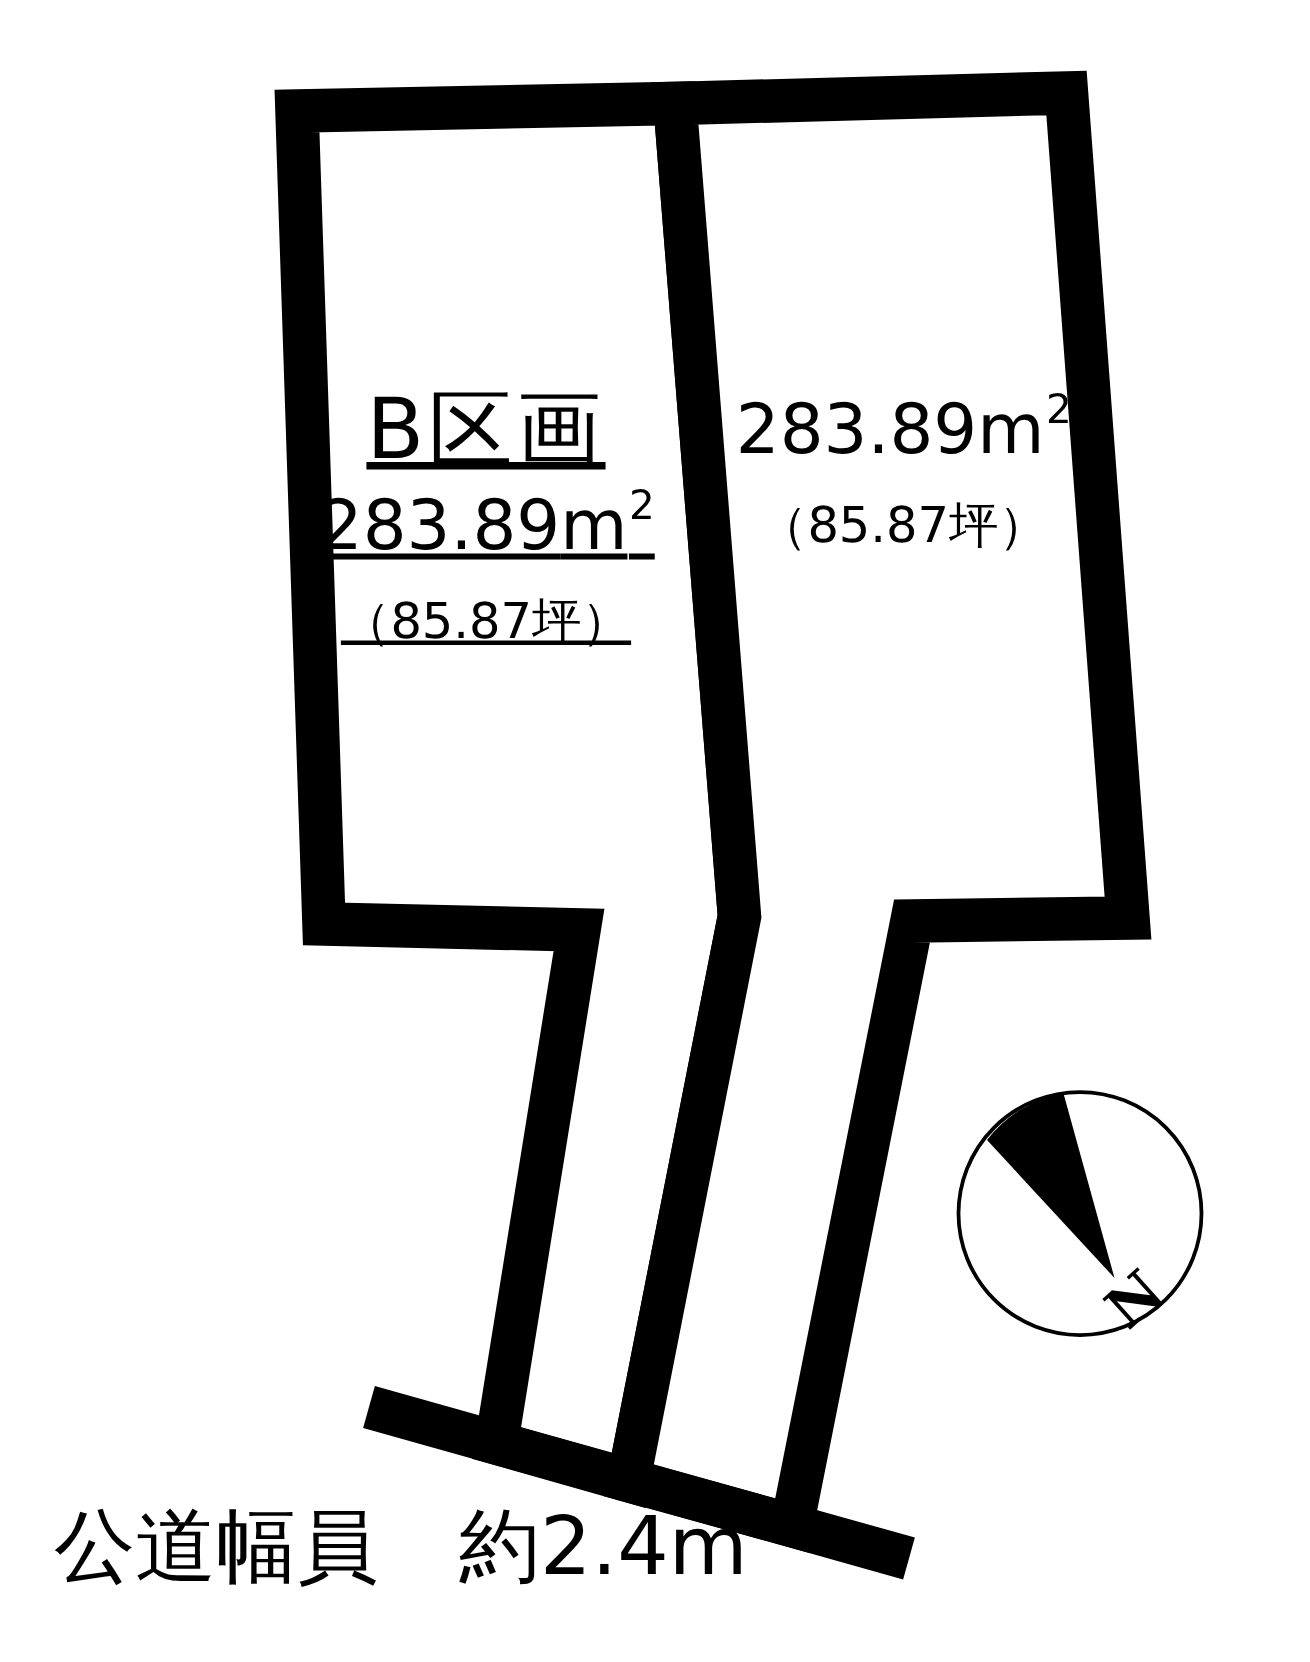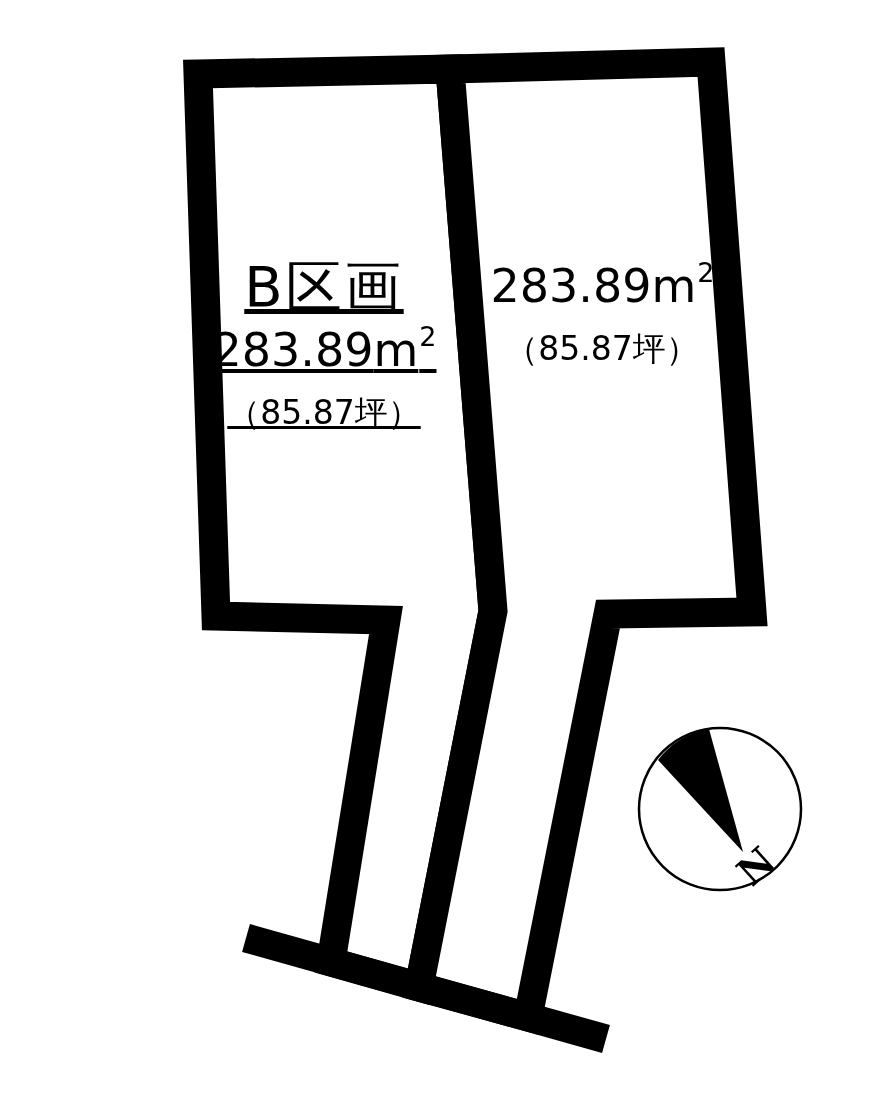--- a/index.html
+++ b/index.html
@@ -94,14 +94,15 @@
     <div class="plot-tsubo">（85.87坪）</div>
   </div>
 
   <div class="plot-info plot-a">
     <div class="plot-area">
       <span>283.89</span><span>m</span><span class="area-exp">2</span>
     </div>
     <div class="plot-tsubo">（85.87坪）</div>
   </div>
 
+  <div class="road-label">公道幅員　約2.4m</div>
 
 </div>
 
 </body></html>

